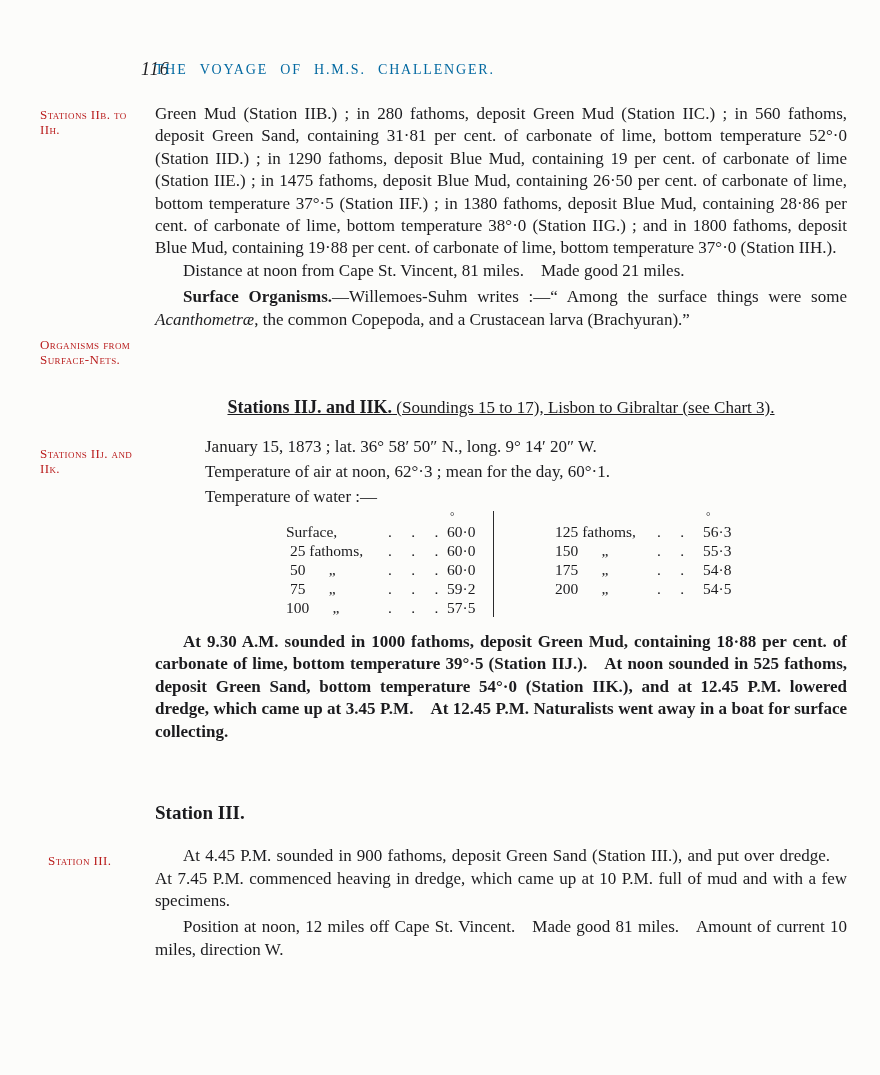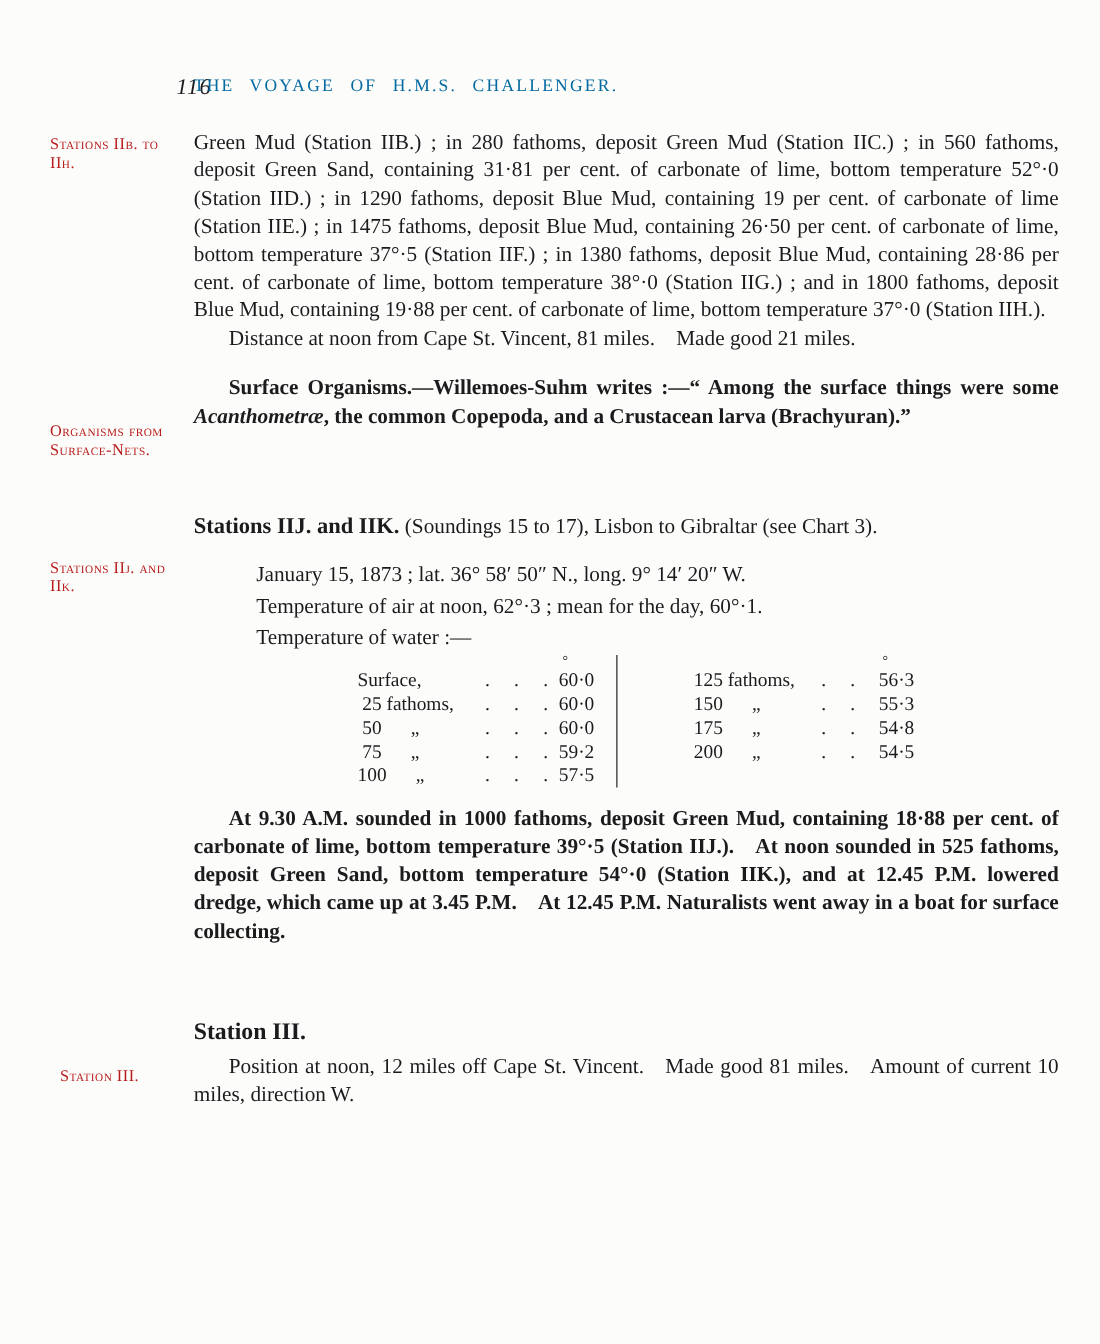--- a/index.html
+++ b/index.html
@@ -23,23 +23,23 @@
     font-variant: small-caps; font-size: 13px; line-height: 15px;
     letter-spacing: 0.4px; color: #b91c1c; text-align: left;
   }
 
   .main {
     position: absolute; left: 155px; top: 103px; width: 692px;
     font-size: 17px; line-height: 22.4px; text-align: justify;
   }
   .body-p { margin: 0; }
   .indent { text-indent: 28px; }
-  .organisms-p { margin-top: 17px; font-weight: bold; }
+  .organisms-p { margin-top: 4px; }
 
-  .section-heading { margin: 64px 0 0 0; font-size: 17px; font-weight: normal; line-height: 24px; text-align: left; }
+  .section-heading { margin: 64px 0 0 0; font-size: 17px; font-weight: normal; line-height: 24px; text-align: center; text-decoration: underline; }
   .section-heading b { font-size: 18px; }
 
   .obs-block { margin: 14px 0 0 50px; line-height: 25px; text-align: left; }
 
   .water-table {
     display: flex; margin: 2px 0 0 90px; width: 505px;
     font-size: 15.5px; line-height: 19px; text-align: left;
   }
   .wt-half { width: 248px; }
   .wt-right { width: 256px; border-left: 1px solid #2a2a2c; padding-left: 20px; }
@@ -153,17 +153,18 @@
           <span class="wt-dots">.     .     .     .</span>
           <span class="wt-val">54·5</span>
         </div>
       </div>
     </div>
 
     <p class="body-p indent para-930">At 9.30 A.M. sounded in 1000 fathoms, deposit Green Mud, containing 18·88 per cent. of carbonate of lime, bottom temperature 39°·5 (Station IIJ.). At noon sounded in 525 fathoms, deposit Green Sand, bottom temperature 54°·0 (Station IIK.), and at 12.45 P.M. lowered dredge, which came up at 3.45 P.M. At 12.45 P.M. Naturalists went away in a boat for surface collecting.</p>
 
     <h2 class="station-heading">Station III.</h2>
 
+    <p class="body-p indent para-445">At 4.45 P.M. sounded in 900 fathoms, deposit Green Sand (Station III.), and put over dredge. At 7.45 P.M. commenced heaving in dredge, which came up at 10 P.M. full of mud and with a few specimens.</p>
 
     <p class="body-p indent para-position">Position at noon, 12 miles off Cape St. Vincent. Made good 81 miles. Amount of current 10 miles, direction W.</p>
 
   </div>
 </div>
 
 </body></html>

